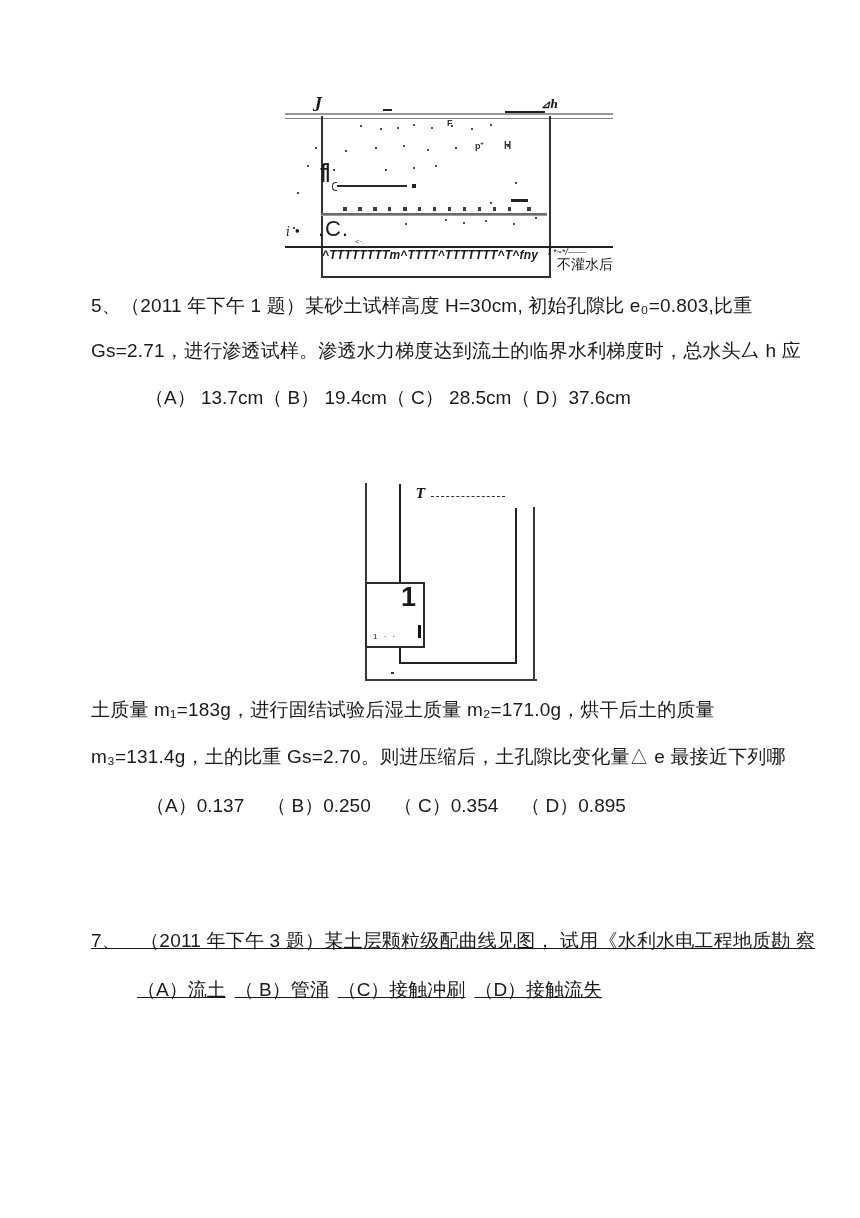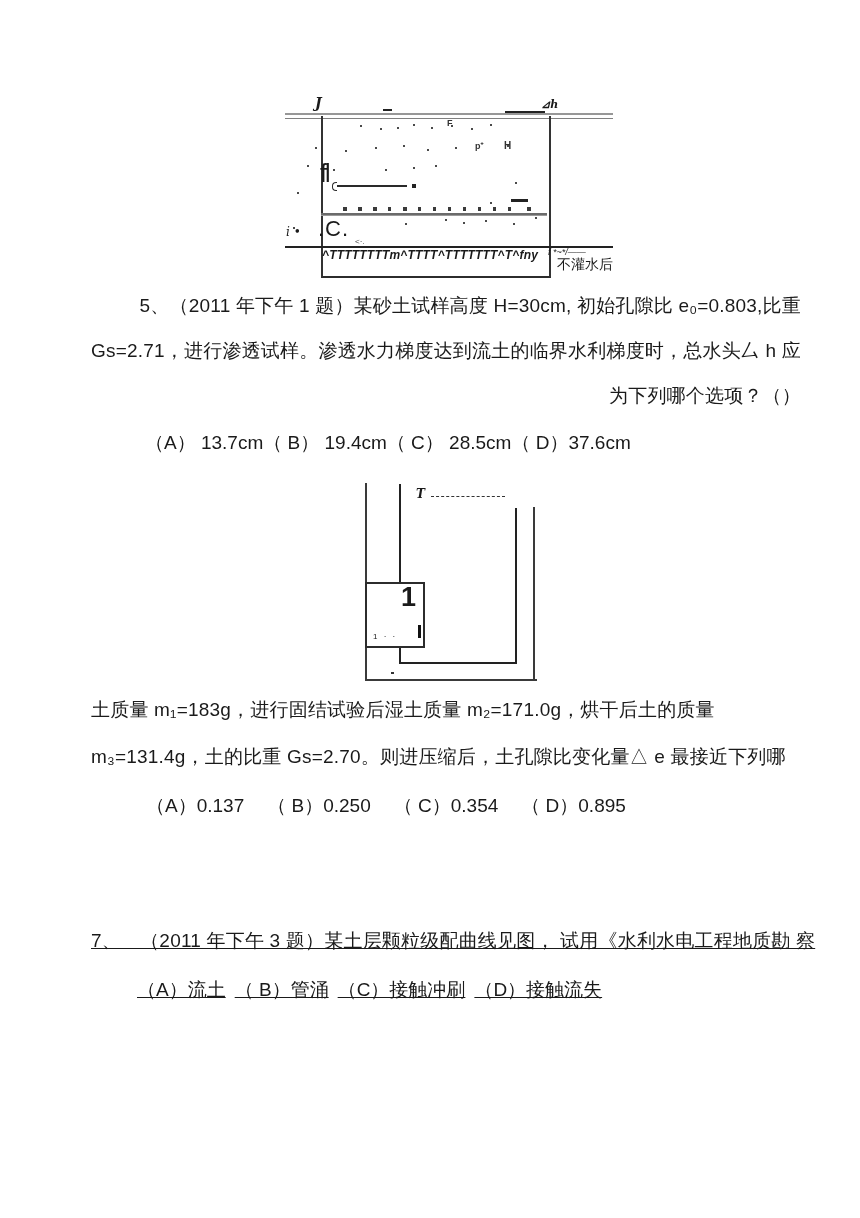--- a/index.html
+++ b/index.html
@@ -104,24 +104,23 @@
   <div class="abs inner-line"></div>
   <span class="abs lbl-i">i •</span>
   <span class="abs lbl-c">.C.</span>
   <span class="abs lbl-small-c">&lt;·.</span>
   <div class="abs bottom-line"></div>
   <span class="abs hatch">^TTTTTTTTm^TTTT^TTTTTTT^T^fny</span>
   <span class="abs f-note">f *~*/——</span>
   <span class="abs caption">不灌水后</span>
 </div>
 
-<section class="qblock q5" style="left:91px;top:295px;text-align:right;">
+<section class="qblock q5" style="left:91px;top:295px;">
   <p class="qline">5、（2011 年下午 1 题）某砂土试样高度 H=30cm, 初始孔隙比 e₀=0.803,比重</p>
   <p class="qline">Gs=2.71，进行渗透试样。渗透水力梯度达到流土的临界水利梯度时，总水头厶 h 应</p>
-  <p class="qline">为下列哪个选项？（）</p>
   <div class="opts">
     <span>（A） 13.7cm</span>
     <span>（ B） 19.4cm</span>
     <span>（ C） 28.5cm</span>
     <span>（ D）37.6cm</span>
   </div>
 </section>
 
 <div class="abs fig-mid">
   <div class="abs vline ol"></div>

